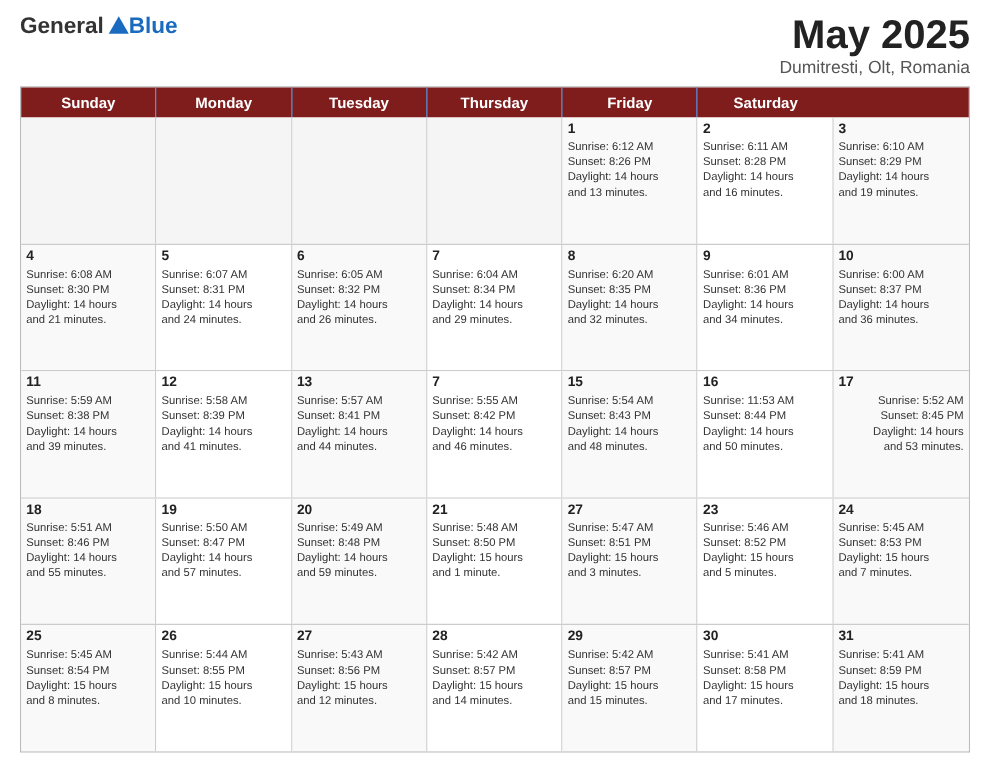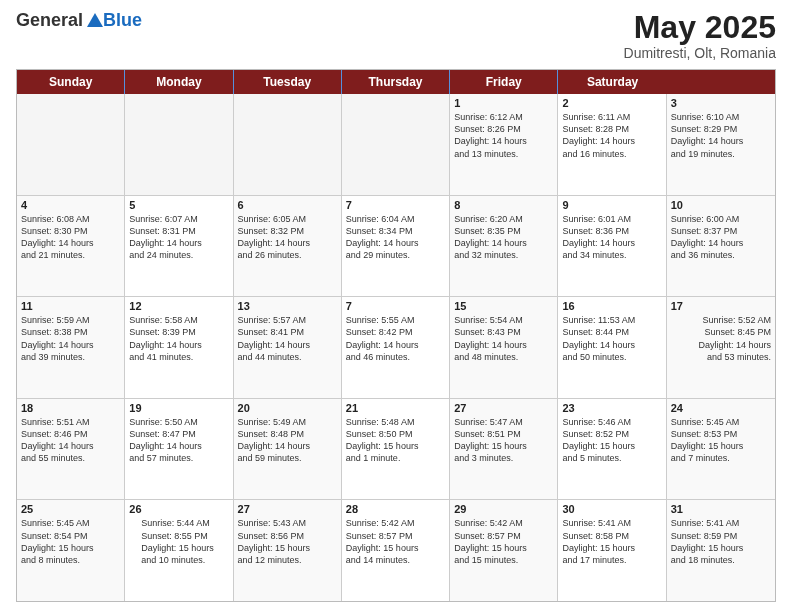--- a/index.html
+++ b/index.html
@@ -339,21 +339,21 @@
         <div class="cal-row">
           <div class="cal-cell alt">
             <div class="day-num">25</div>
             <div class="day-info" style="white-space: pre-line;">Sunrise: 5:45 AM
 Sunset: 8:54 PM
 Daylight: 15 hours
 and 8 minutes.</div>
           </div>
           <div class="cal-cell">
             <div class="day-num">26</div>
-            <div class="day-info" style="white-space: pre-line; margin-left: 12px;">Sunrise: 5:44 AM
+            <div class="day-info" style="white-space: pre-line;">Sunrise: 5:44 AM
 Sunset: 8:55 PM
 Daylight: 15 hours
 and 10 minutes.</div>
           </div>
           <div class="cal-cell alt">
             <div class="day-num">27</div>
             <div class="day-info" style="white-space: pre-line;">Sunrise: 5:43 AM
 Sunset: 8:56 PM
 Daylight: 15 hours
 and 12 minutes.</div>

